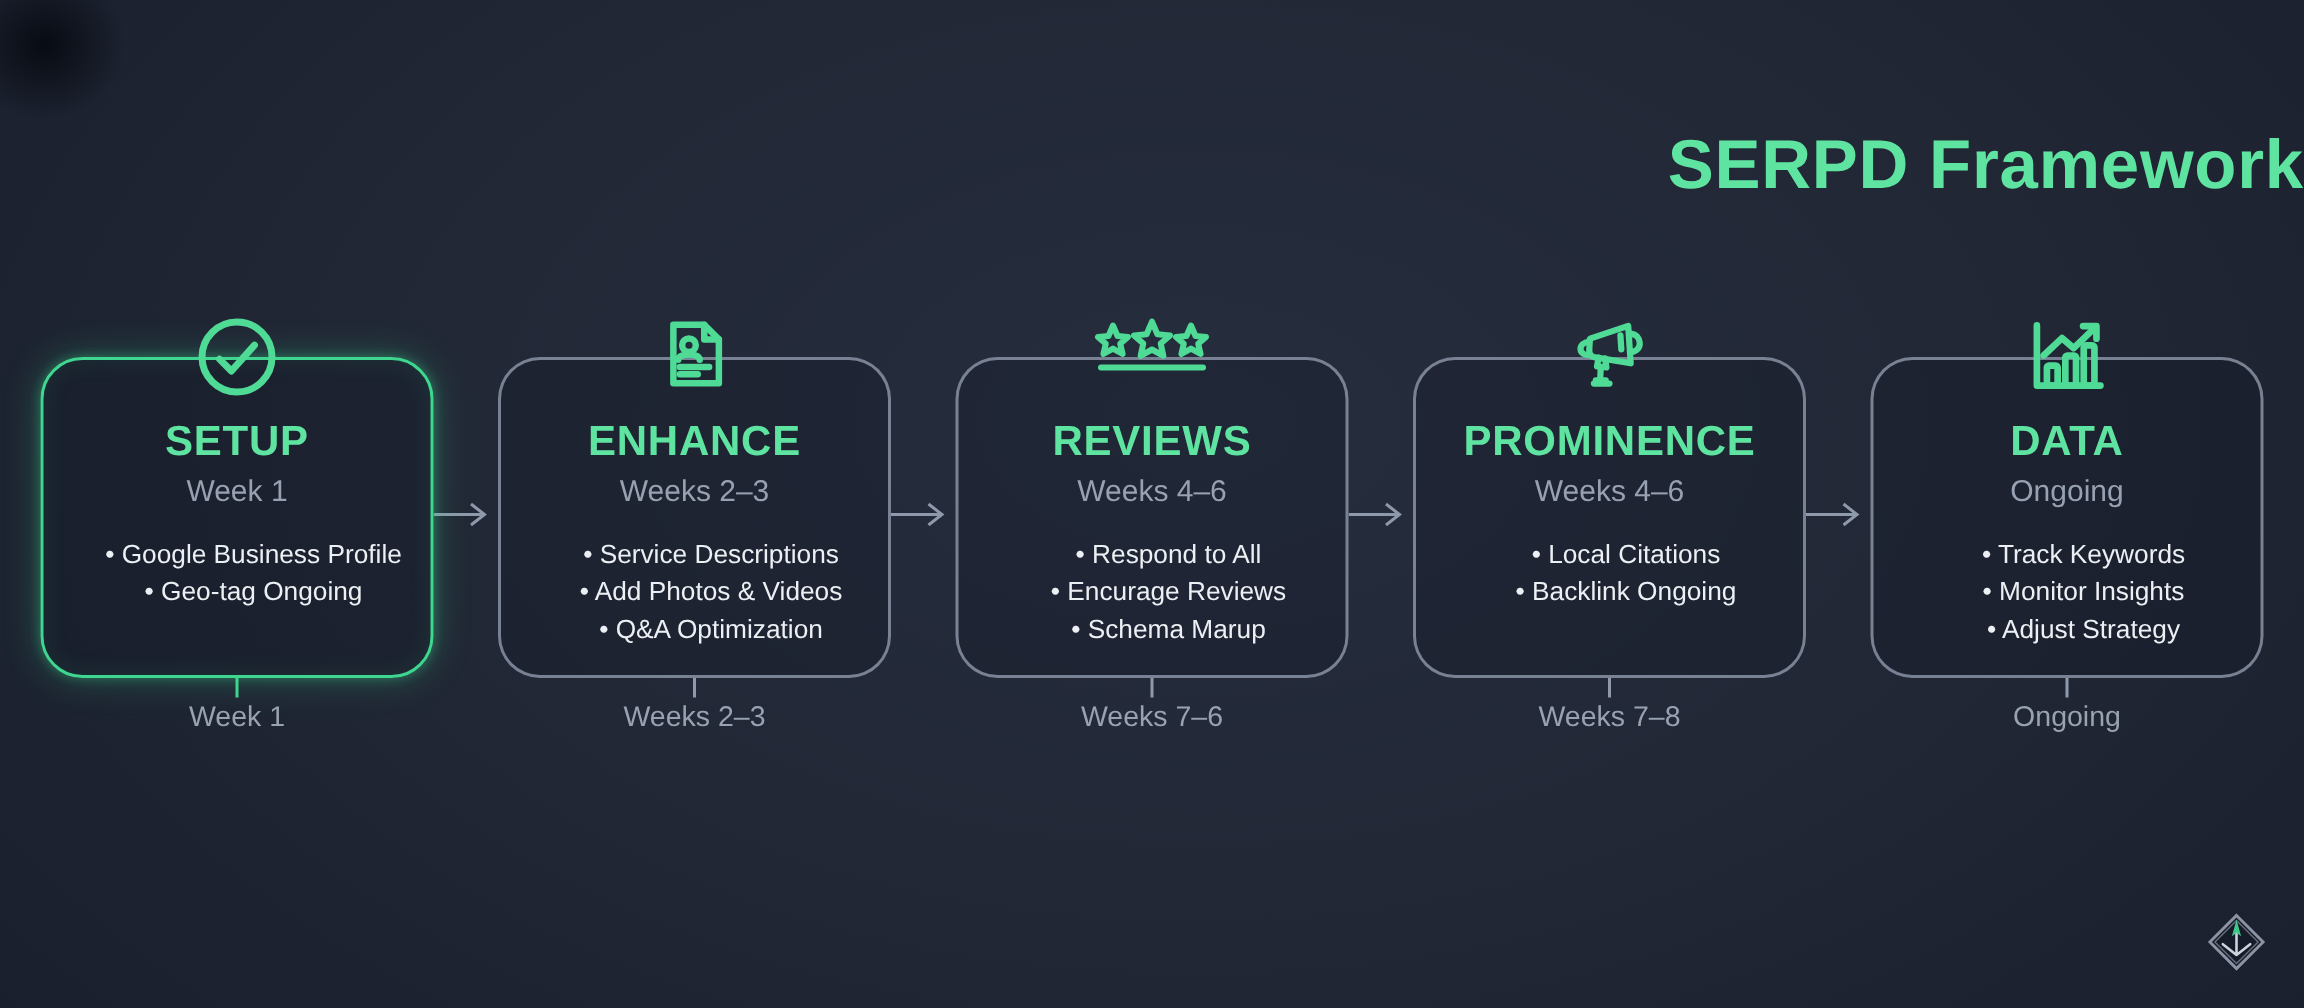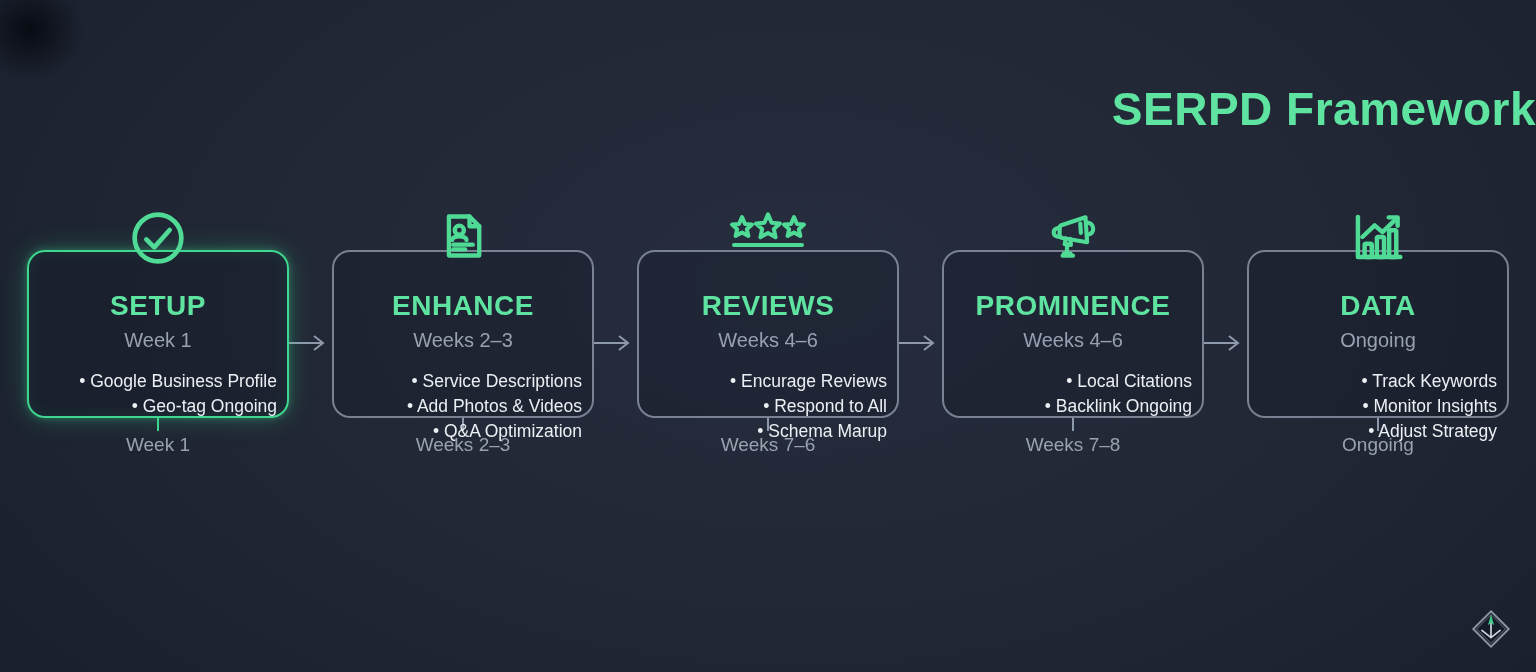--- a/index.html
+++ b/index.html
@@ -19,31 +19,31 @@
   .flow{
     position:absolute;top:202px;left:50%;transform:translateX(-50%);
     display:flex;align-items:flex-start;
   }
   .stage{position:relative;width:262px;display:flex;flex-direction:column;align-items:center;}
   .stage-icon{
     position:absolute;top:8px;left:50%;transform:translateX(-50%);
     display:flex;align-items:center;justify-content:center;z-index:2;
   }
   .card{
-    box-sizing:border-box;width:262px;height:168px;margin-top:48px;
-    border:2px solid rgba(148,158,176,0.78);border-radius:18px;
+    box-sizing:border-box;width:262px;height:214px;margin-top:36px;
+    border:2px solid rgba(148,158,176,0.78);border-radius:28px;
     background:rgba(14,19,30,0.22);text-align:center;padding-top:38px;z-index:1;
   }
   .stage.highlight .card{
     border-color:#3fd68f;
     box-shadow:0 0 24px rgba(63,214,143,0.30), 0 0 7px rgba(63,214,143,0.35), inset 0 0 16px rgba(63,214,143,0.10);
   }
   .heading{color:#5fe3a0;font-size:28px;font-weight:bold;letter-spacing:0.5px;}
   .subtitle{margin-top:7px;color:#97a1b1;font-size:20px;}
-  .bullets{margin:17px 0 0 0;padding:0 10px 0 32px;list-style:none;text-align:right;}
+  .bullets{margin:17px 0 0 0;padding:0 10px 0 32px;list-style:none;text-align:center;}
   .bullets li{color:#eceff3;font-size:17.5px;line-height:25px;white-space:nowrap;}
   .bullets li::before{content:"• ";}
   .tick{width:2px;height:13px;background:#8e99ab;}
   .stage.highlight .tick{background:#3fd68f;}
   .timeline-label{margin-top:3px;color:#98a2b0;font-size:19px;}
   .arrow-cell{width:43px;display:flex;justify-content:center;margin-top:132px;}
   .icon-svg{stroke:#4fdb96;fill:none;stroke-width:2;stroke-linecap:round;stroke-linejoin:round;}
   .logo{position:absolute;right:22px;bottom:16px;}
 </style>
 </head>
@@ -118,22 +118,22 @@
           <path d="M7 3.5 L8.5 7 L12 7.3 L9.4 9.6 L10.2 13 L7 11.2 L3.8 13 L4.6 9.6 L2 7.3 L5.5 7 Z"></path>
           <path d="M20 2.2 L21.8 6.4 L26 6.8 L22.9 9.5 L23.8 13.6 L20 11.5 L16.2 13.6 L17.1 9.5 L14 6.8 L18.2 6.4 Z"></path>
           <path d="M33 3.5 L34.5 7 L38 7.3 L35.4 9.6 L36.2 13 L33 11.2 L29.8 13 L30.6 9.6 L28 7.3 L31.5 7 Z"></path>
           <path d="M3 17.5 H37" stroke-width="2"></path>
         </svg>
       </span>
       <div class="card">
         <div class="heading">REVIEWS</div>
         <div class="subtitle">Weeks 4–6</div>
         <ul class="bullets">
+          <li>Respond to All</li>
           <li>Encurage Reviews</li>
-          <li>Respond to All</li>
           <li>Schema Marup</li>
         </ul>
       </div>
       <div class="tick"></div>
       <div class="timeline-label">Weeks 7–6</div>
     </div>
 
     <div class="arrow-cell">
       <svg width="43" height="18" viewBox="0 0 43 18" fill="none" stroke="#8e99ab" stroke-width="2">
         <path d="M0 9 H33"></path>

